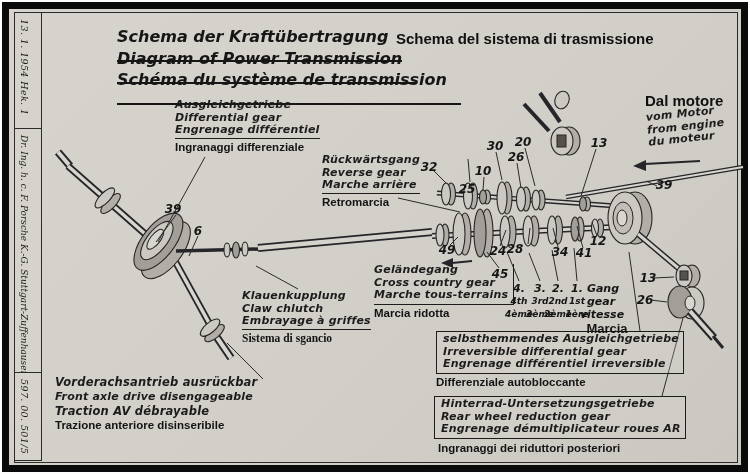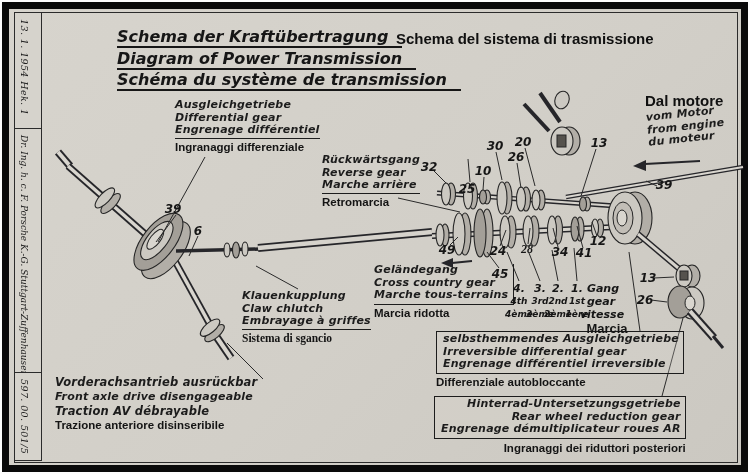--- a/index.html
+++ b/index.html
@@ -11,21 +11,21 @@
   .cell{position:absolute;left:5px;width:28px;border:1.5px solid #2b2b2b;box-sizing:border-box;background:#d6d3cc;}
   .cell span{position:absolute;left:4px;top:6px;writing-mode:vertical-rl;white-space:nowrap;
     font:italic 9.5px "DejaVu Serif",serif;color:#1c1c1c;letter-spacing:.4px;}
   
   .hw{font:italic 700 11px/12.6px "DejaVu Sans",sans-serif;color:#1c1c1c;white-space:nowrap;letter-spacing:.2px;}
   .itb{font:700 11.5px/13px "Liberation Sans",sans-serif;color:#141414;white-space:nowrap;}
   .abs{position:absolute;}
   .u{border-bottom:1.6px solid #1c1c1c;padding-bottom:1px;}
   .box3{border:1.2px solid #1c1c1c;padding:1px 4px 2px 6px;background:rgba(218,215,208,.25);}
   .rbox{border-right:1.2px solid #1c1c1c;border-bottom:1.4px solid #1c1c1c;padding:0 5px 2px 0;}
-  .title-hw{font:italic 700 16px "DejaVu Sans",sans-serif;color:#161616;white-space:nowrap;border-bottom:2px solid #161616;padding:0 14px 0 0;}
+  .title-hw{font:italic 700 16px "DejaVu Sans",sans-serif;color:#161616;white-space:nowrap;border-bottom:2px solid #161616;padding:0 14px 14px 0;}
   .title-pr{font:700 15px "Liberation Sans",sans-serif;color:#101010;white-space:nowrap;}
   .num{position:absolute;transform:translate(-50%,-50%);font:italic 700 12px "DejaVu Sans",sans-serif;color:#161616;white-space:nowrap;}
   .gt{position:absolute;transform:translate(-50%,-50%);font:italic 700 11px "DejaVu Sans",sans-serif;color:#161616;white-space:nowrap;}
   .gts{font-size:9px;}
   .gtw{font:700 13px "Liberation Sans",sans-serif;}
   svg{position:absolute;left:0;top:0;}
   .sh{stroke:#26262a;fill:none;}
   .gb{fill:#b2aea7;stroke:#262626;stroke-width:1.1;}
   .gf{fill:#ccc9c2;stroke:#262626;stroke-width:1.1;}
   .gh{fill:#a39f98;stroke:#262626;stroke-width:1.1;}
@@ -302,21 +302,21 @@
 
     <div class="abs" style="left:436px;top:331px;">
       <div class="box3">
         <div class="hw">selbsthemmendes Ausgleichgetriebe</div>
         <div class="hw">Irreversible differential gear</div>
         <div class="hw">Engrenage différentiel irreversible</div>
       </div>
       <div class="itb" style="padding-top:2px;">Differenziale autobloccante</div>
     </div>
 
-    <div class="abs" style="left:434px;top:396px;text-align:right;">
+    <div class="abs" style="left:434px;top:396px;">
       <div class="box3">
         <div class="hw">Hinterrad-Untersetzungsgetriebe</div>
         <div class="hw">Rear wheel reduction gear</div>
         <div class="hw">Engrenage démultiplicateur roues AR</div>
       </div>
       <div class="itb" style="padding-top:3px;padding-left:4px;">Ingranaggi dei riduttori posteriori</div>
     </div>
 
     <div>
       <span class="gt" style="left:519px;top:288px;">4.</span>
@@ -344,21 +344,21 @@
         <span class="num" style="left: 483px; top: 171px;">10</span>
         <span class="num" style="left: 516px; top: 157px;">26</span>
         <span class="num" style="left: 523px; top: 142px; font-style: italic;">20</span>
         <span class="num" style="left: 599px; top: 143px;">13</span>
         <span class="num" style="left: 664px; top: 185px;">39</span>
         <span class="num" style="left: 173px; top: 209px;">39</span>
         <span class="num" style="left: 198px; top: 231px;">6</span>
         <span class="num" style="left: 447px; top: 250px;">49</span>
         <span class="num" style="left: 500px; top: 274px;">45</span>
         <span class="num" style="left: 498px; top: 251px;">24</span>
-        <span class="num" style="left: 527px; top: 249px; font-family: Liberation Serif, serif;">28</span>
+        <span class="num" style="left: 515px; top: 249px;">28</span>
         <span class="num" style="left: 560px; top: 252px;">34</span>
         <span class="num" style="left: 584px; top: 253px;">41</span>
         <span class="num" style="left: 598px; top: 241px;">12</span>
         <span class="num" style="left: 648px; top: 278px;">13</span>
         <span class="num" style="left: 645px; top: 300px;">26</span>
       </div>
   </div>
 </div>
 
 </body></html>

